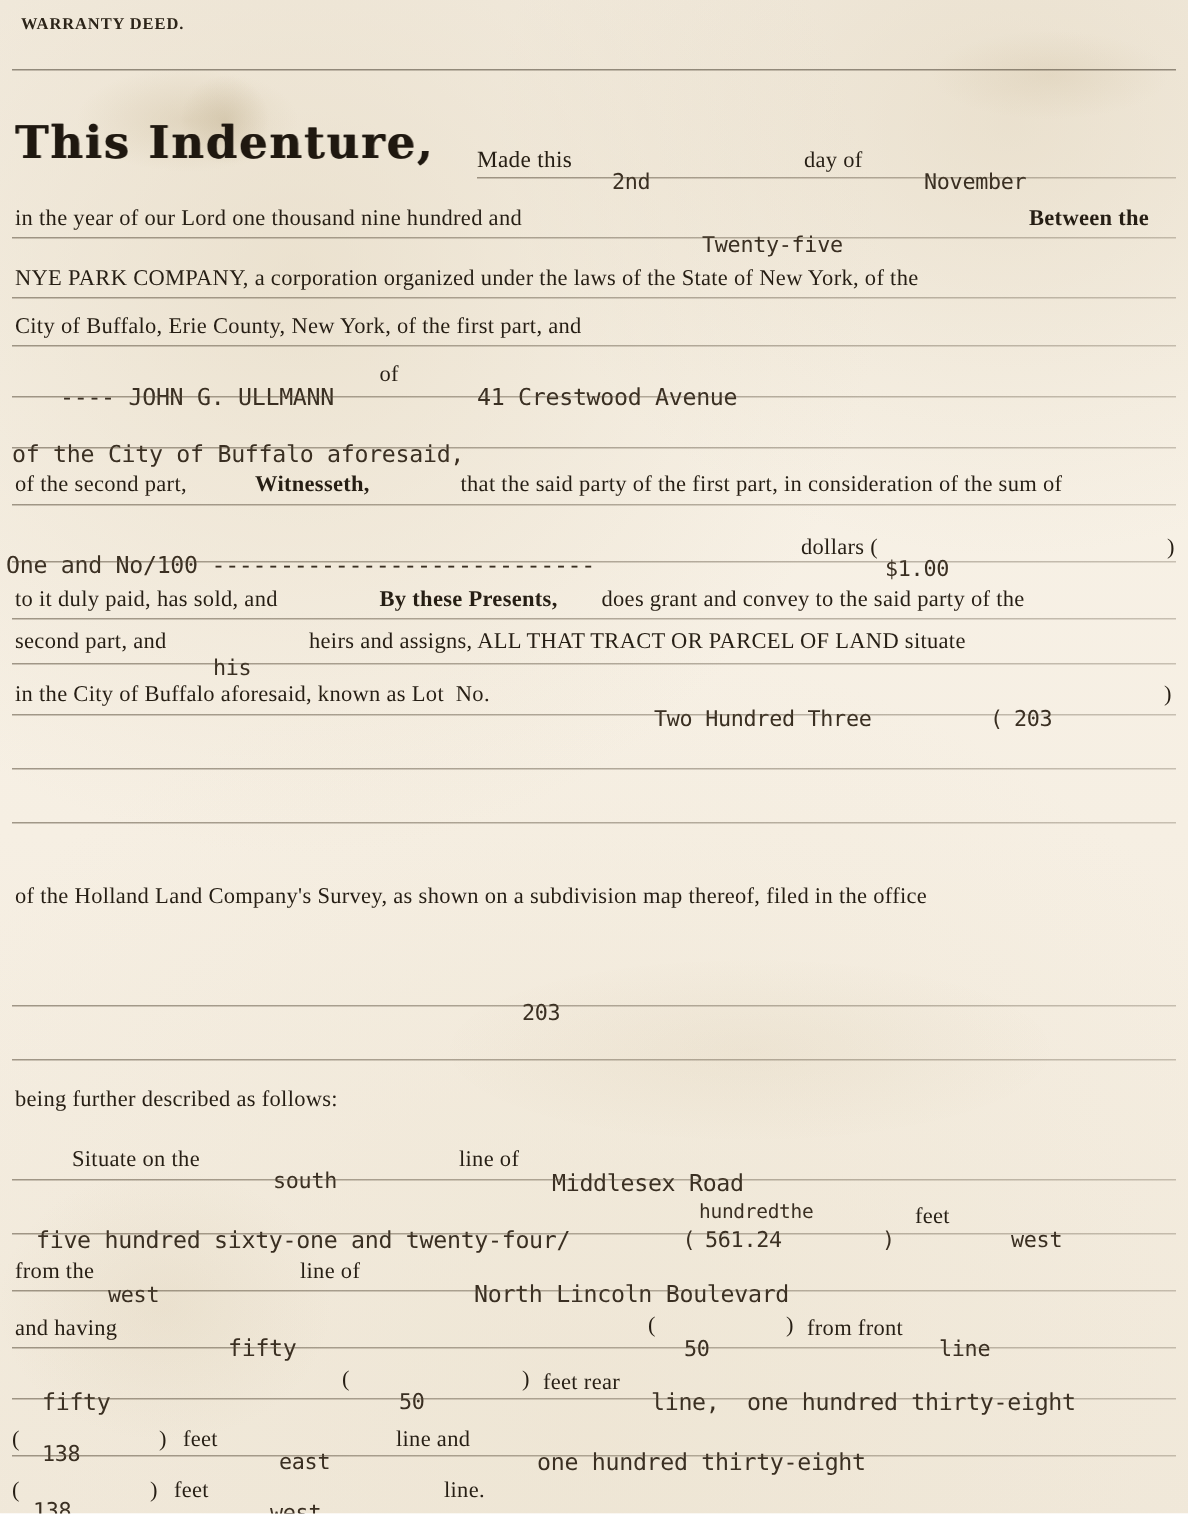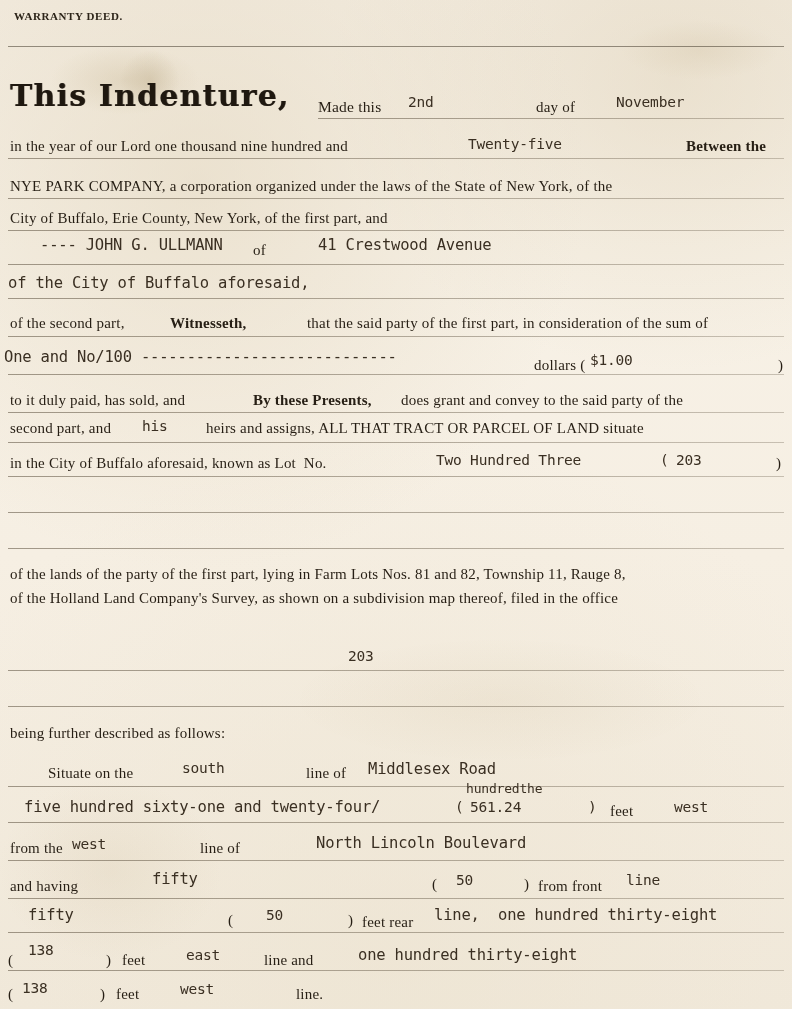--- a/index.html
+++ b/index.html
@@ -84,20 +84,21 @@
   }
 
   
   .tw {
     position: absolute;
     font-family: "DejaVu Sans Mono", monospace;
     font-size: 14.5px;
     color: #3a2f22;
     white-space: pre;
     letter-spacing: -0.2px;
+    margin-top: 20px;
   }
   .tw.sm { font-size: 13px; }
   .tw.lg { font-size: 15.5px; }
 </style>
 </head>
 <body>
 
 <div id="deed">
 
   <div class="stain s1"></div>
@@ -159,21 +160,20 @@
   <div class="pr" style="left:10px; top:455px; font-size:15px;">in the City of Buffalo aforesaid, known as Lot  No.</div>
   <div class="tw" style="left:436px; top:452px;">Two Hundred Three</div>
   <div class="tw" style="left:660px; top:452px;">(</div>
   <div class="tw" style="left:676px; top:452px;">203</div>
   <div class="pr" style="left:776px; top:455px; font-size:15px;">)</div>
   <div class="rule" style="top:476px;"></div>
 
   <div class="rule" style="top:512px;"></div>
   <div class="rule" style="top:548px;"></div>
 
-  <div class="pr" style="left:10px; top:566px; font-size:15px;">of the lands of the party of the first part, lying in Farm Lots Nos. 81 and 82, Township 11, Rauge 8,</div>
   <div class="pr" style="left:10px; top:590px; font-size:15px;">of the Holland Land Company's Survey, as shown on a subdivision map thereof, filed in the office</div>
   <div class="tw" style="left:348px; top:648px;">203</div>
   <div class="rule" style="top:670px;"></div>
   <div class="rule" style="top:706px;"></div>
 
   <div class="pr" style="left:10px; top:725px; font-size:15px;">being further described as follows:</div>
 
   <div class="pr" style="left:48px; top:765px; font-size:15px;">Situate on the</div>
   <div class="tw" style="left:182px; top:760px;">south</div>
   <div class="pr" style="left:306px; top:765px; font-size:15px;">line of</div>

